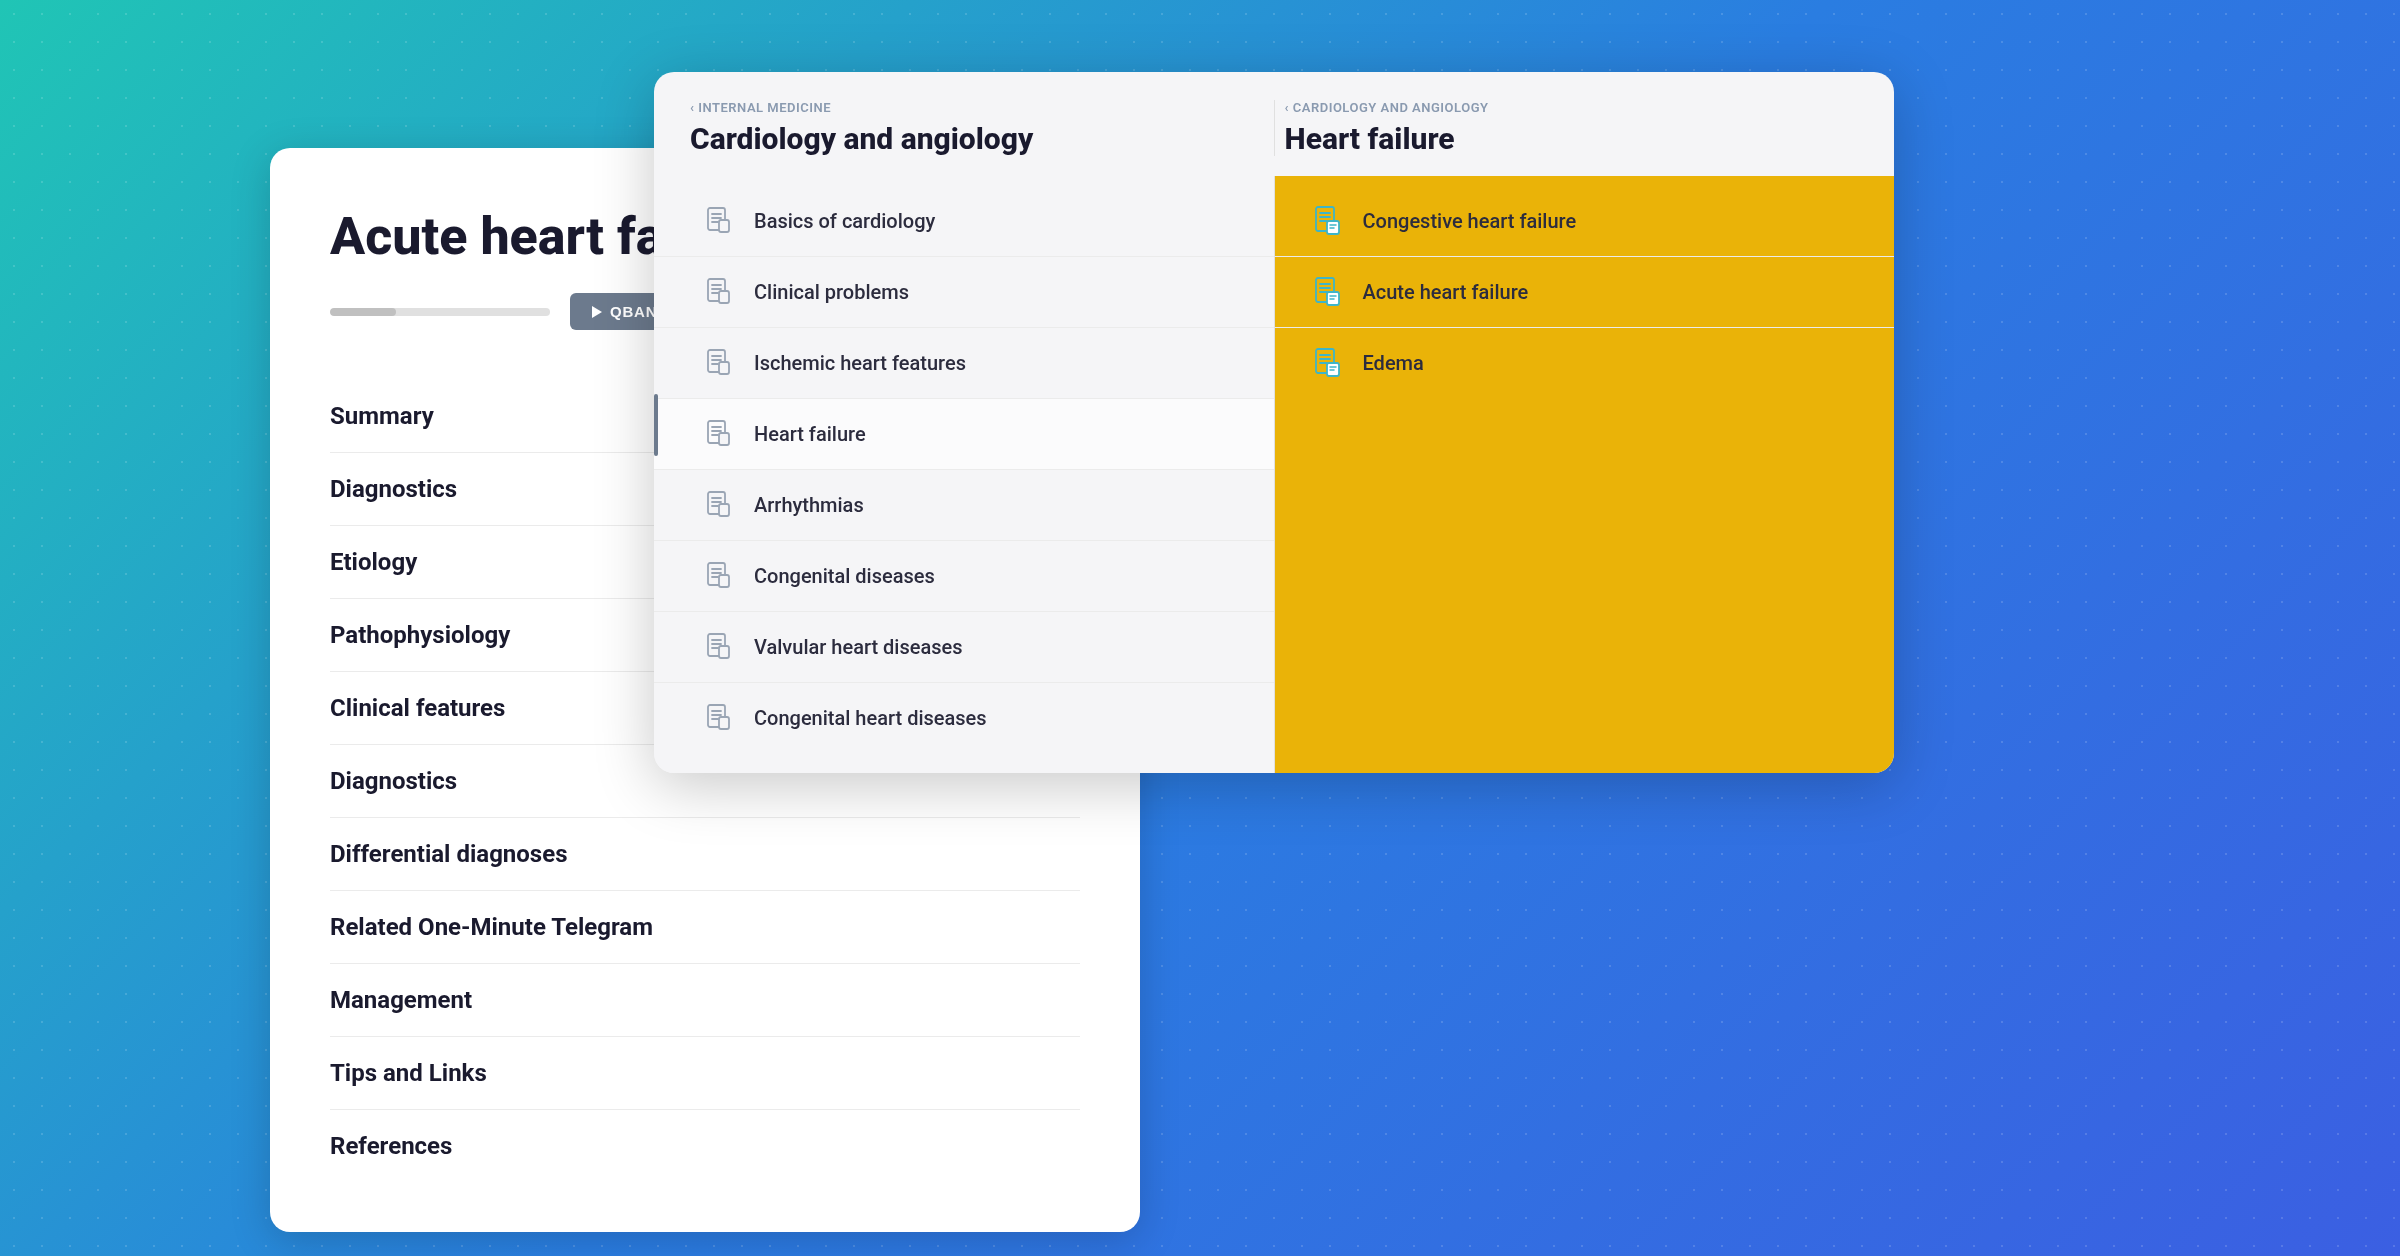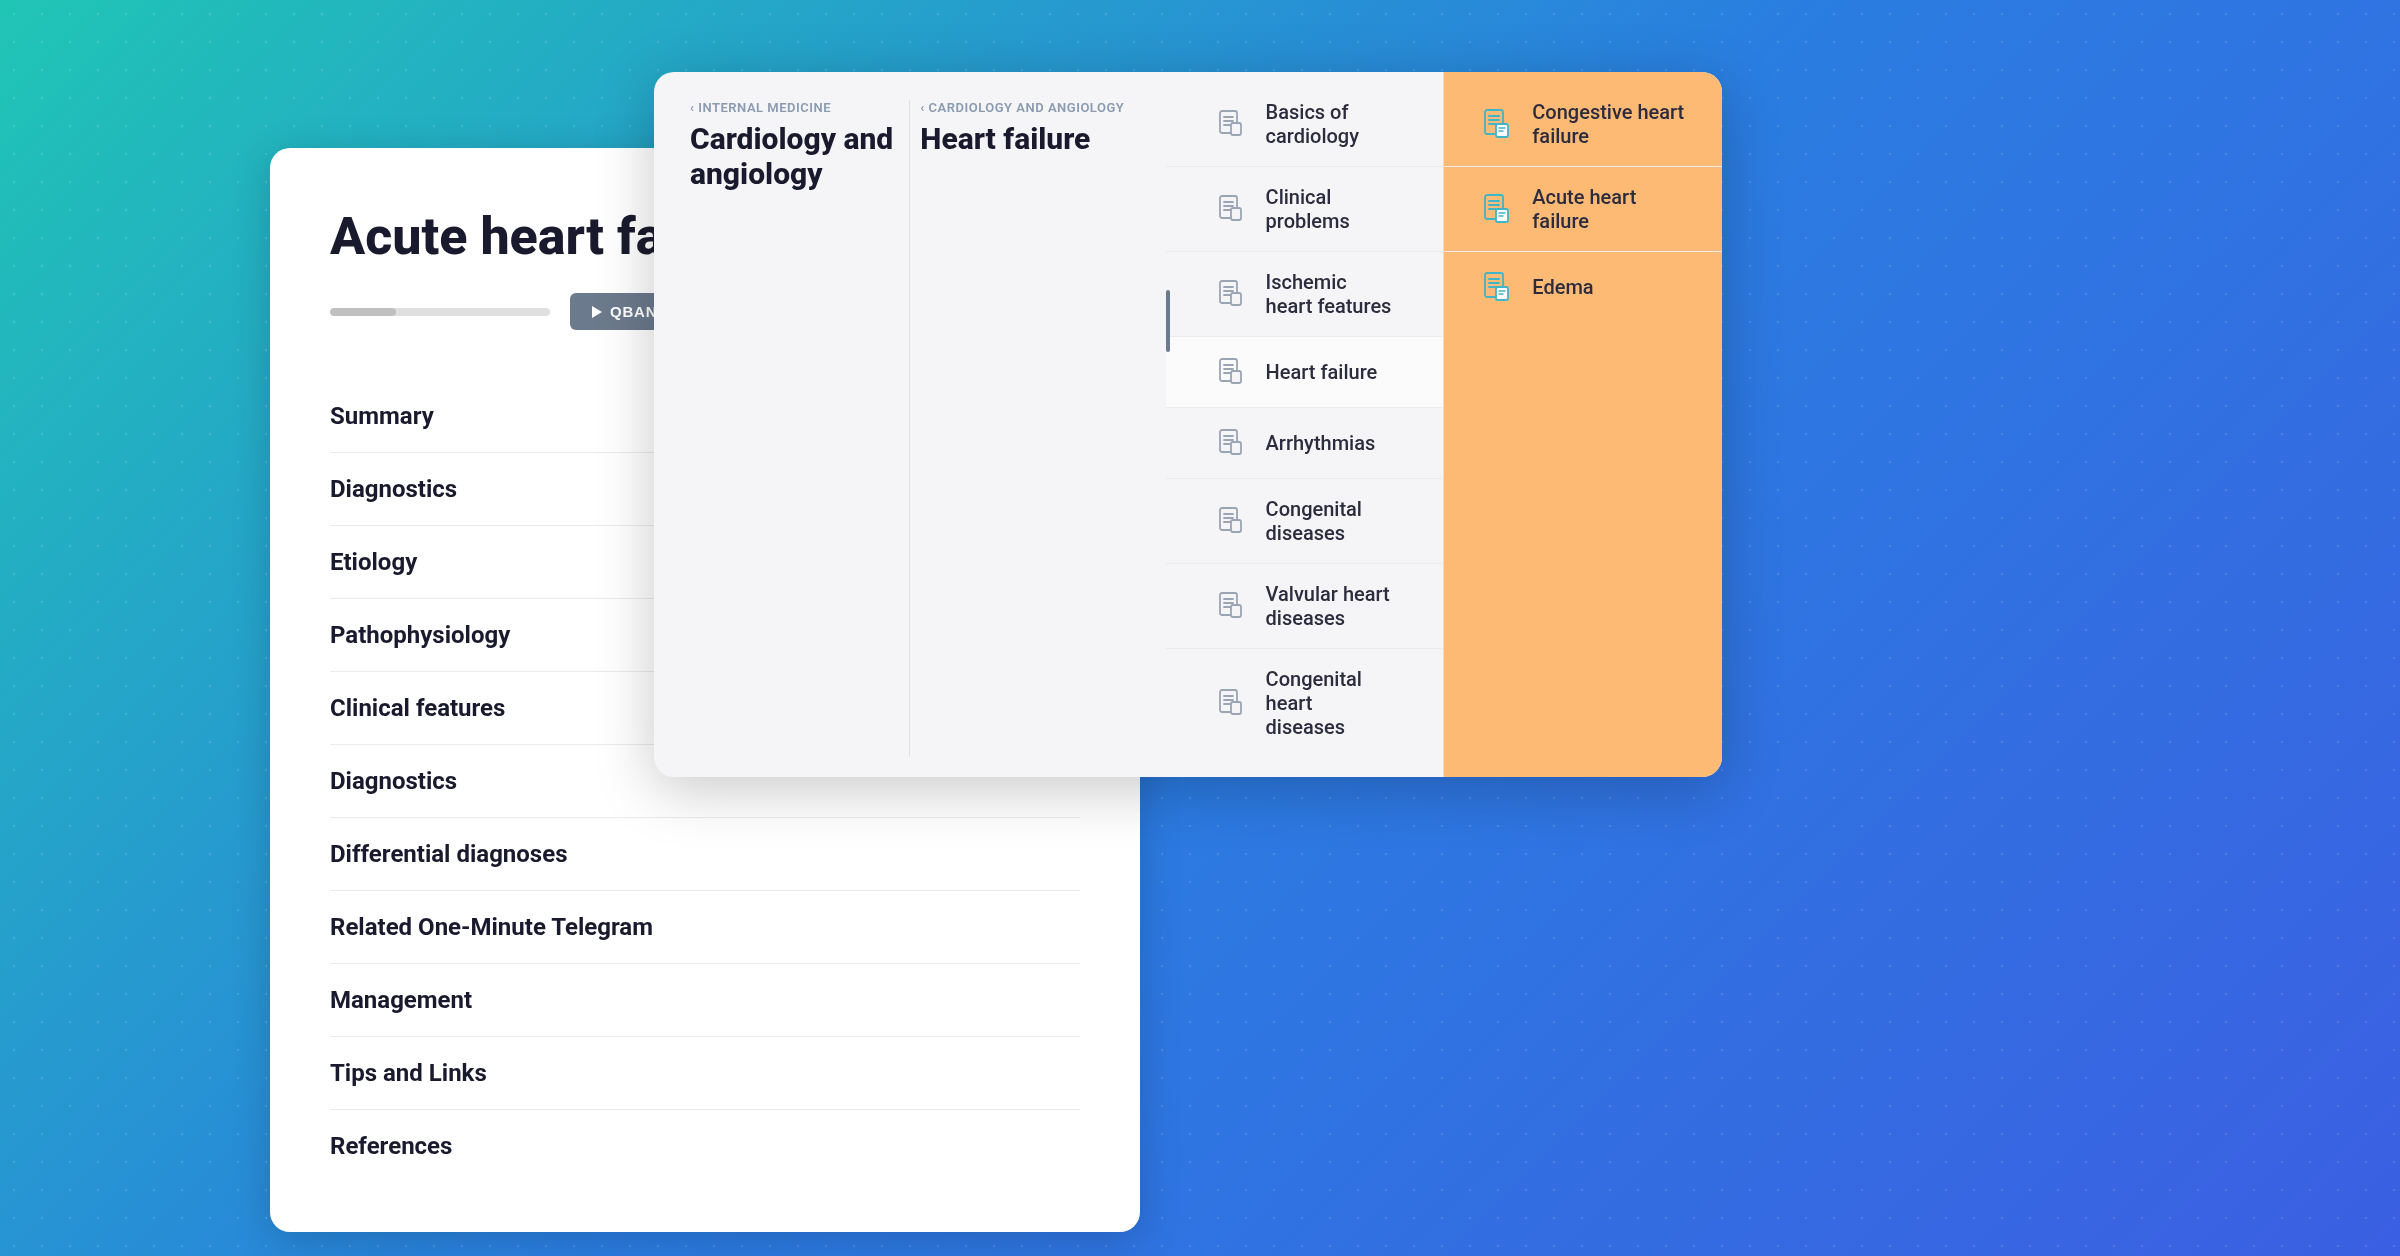--- a/index.html
+++ b/index.html
@@ -104,26 +104,27 @@
 
     .toc-item:last-child {
       border-bottom: none;
     }
 
     
     .nav-card {
       position: absolute;
       left: 654px;
       top: 72px;
-      width: 1068px;
+      width: 1240px;
       background: #f5f5f7;
       border-radius: 20px;
       box-shadow: 0 12px 60px rgba(0,0,0,0.22);
       overflow: hidden;
       display: flex;
+      flex-direction: column;
     }
 
     .nav-card-header {
       display: flex;
       padding: 28px 36px 20px 36px;
       gap: 0;
     }
 
     .nav-col-header {
       flex: 1;
@@ -176,21 +177,21 @@
       left: 0;
       top: 218px;
       width: 4px;
       height: 62px;
       background: #6c7a8d;
       border-radius: 2px;
     }
 
     .nav-right {
       flex: 1;
-      background: #fdba74;
+      background: #eab308;
       padding: 10px 0 20px 0;
     }
 
     .nav-topic-item {
       display: flex;
       align-items: center;
       gap: 18px;
       padding: 18px 48px;
       cursor: pointer;
       border-bottom: 1px solid #ebebeb;

